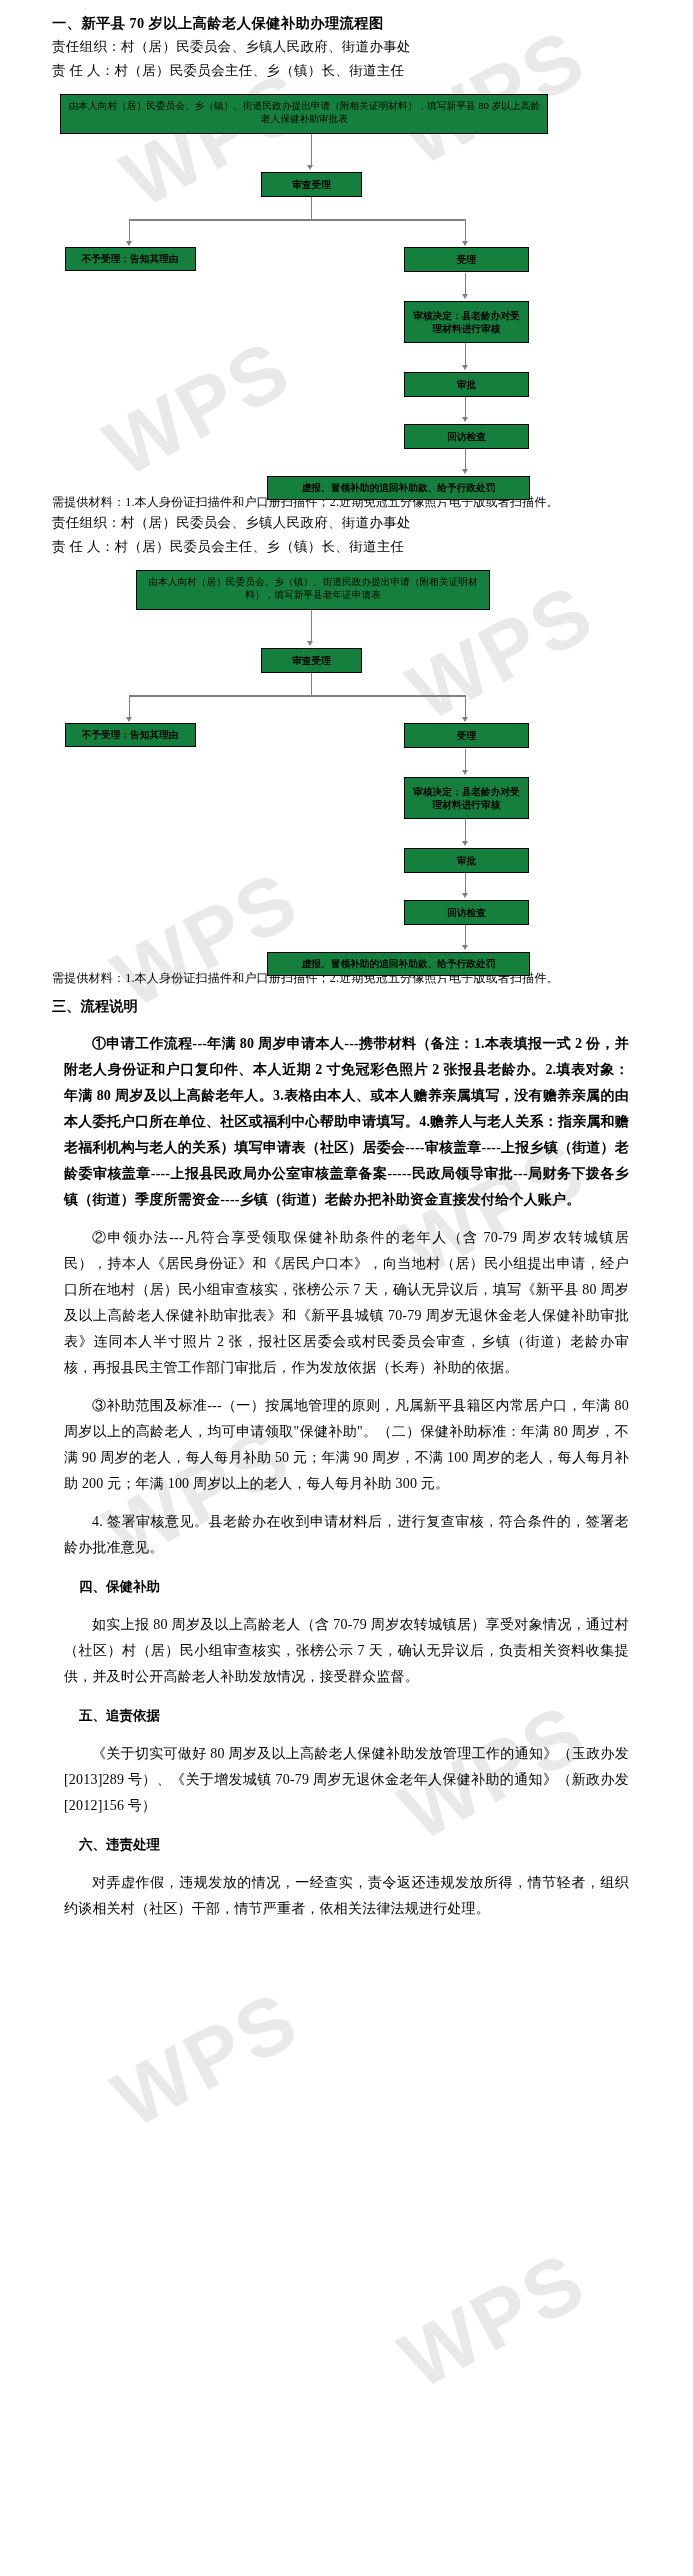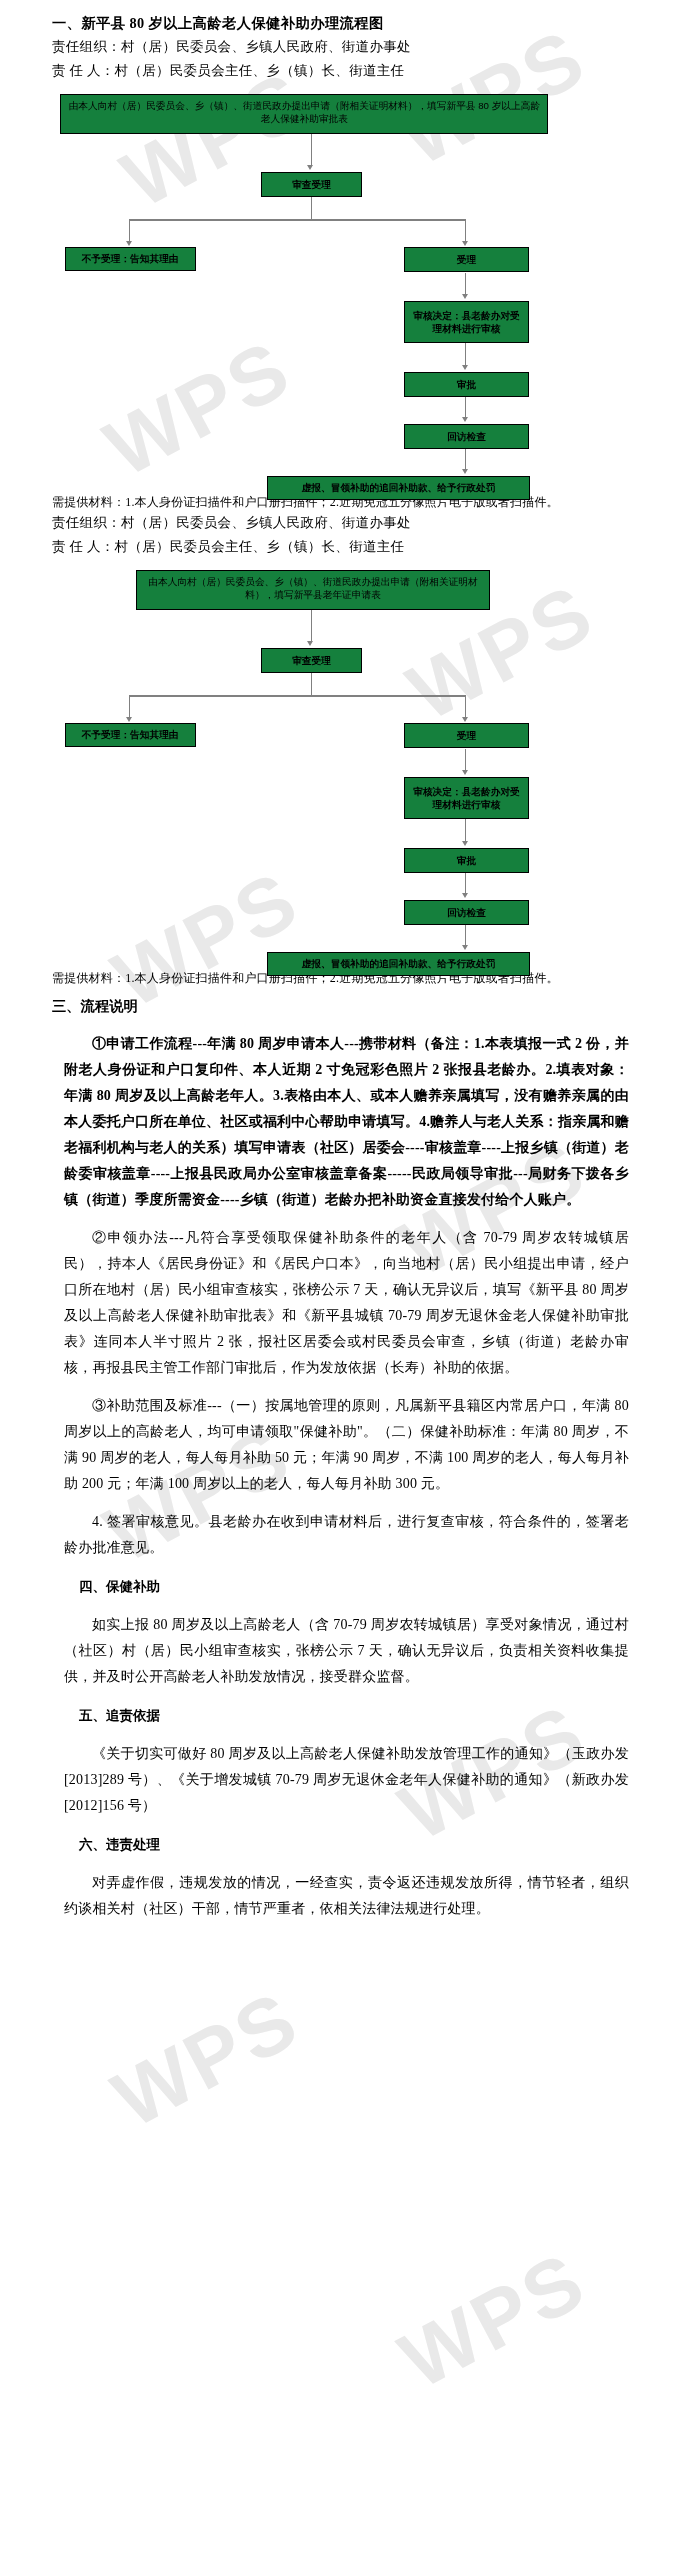--- a/index.html
+++ b/index.html
@@ -141,21 +141,21 @@
   <div class="wm" style="left:109px; top:893px;">WPS</div>
   <div class="wm" style="left:396px; top:1162px;">WPS</div>
   <div class="wm" style="left:101px; top:1448px;">WPS</div>
   <div class="wm" style="left:396px; top:1726px;">WPS</div>
   <div class="wm" style="left:109px; top:2013px;">WPS</div>
   <div class="wm" style="left:396px; top:2274px;">WPS</div>
 </div>
 
 <div class="page">
 
-  <div class="sec-head">一、新平县 80 岁以上高龄老人保健补助办理流程图</div>
+  <div class="sec-head">一、新平县 70 岁以上高龄老人保健补助办理流程图</div>
   <div class="resp-line">责任组织：村（居）民委员会、乡镇人民政府、街道办事处</div>
   <div class="resp-line">责 任 人：村（居）民委员会主任、乡（镇）长、街道主任</div>
 
   <div class="flow" style="height:400px;">
 
     <div class="fbox" style="left:8.4px; top:5px; width:488px; height:40px;">由本人向村（居）民委员会、乡（镇）、街道民政办提出申请（附相关证明材料），填写新平县 80 岁以上高龄老人保健补助审批表</div>
 
     <div class="vline" style="left:259px; top:45px; height:32px;"></div>
     <div class="arrow" style="left:255px; top:76px;"></div>
 

